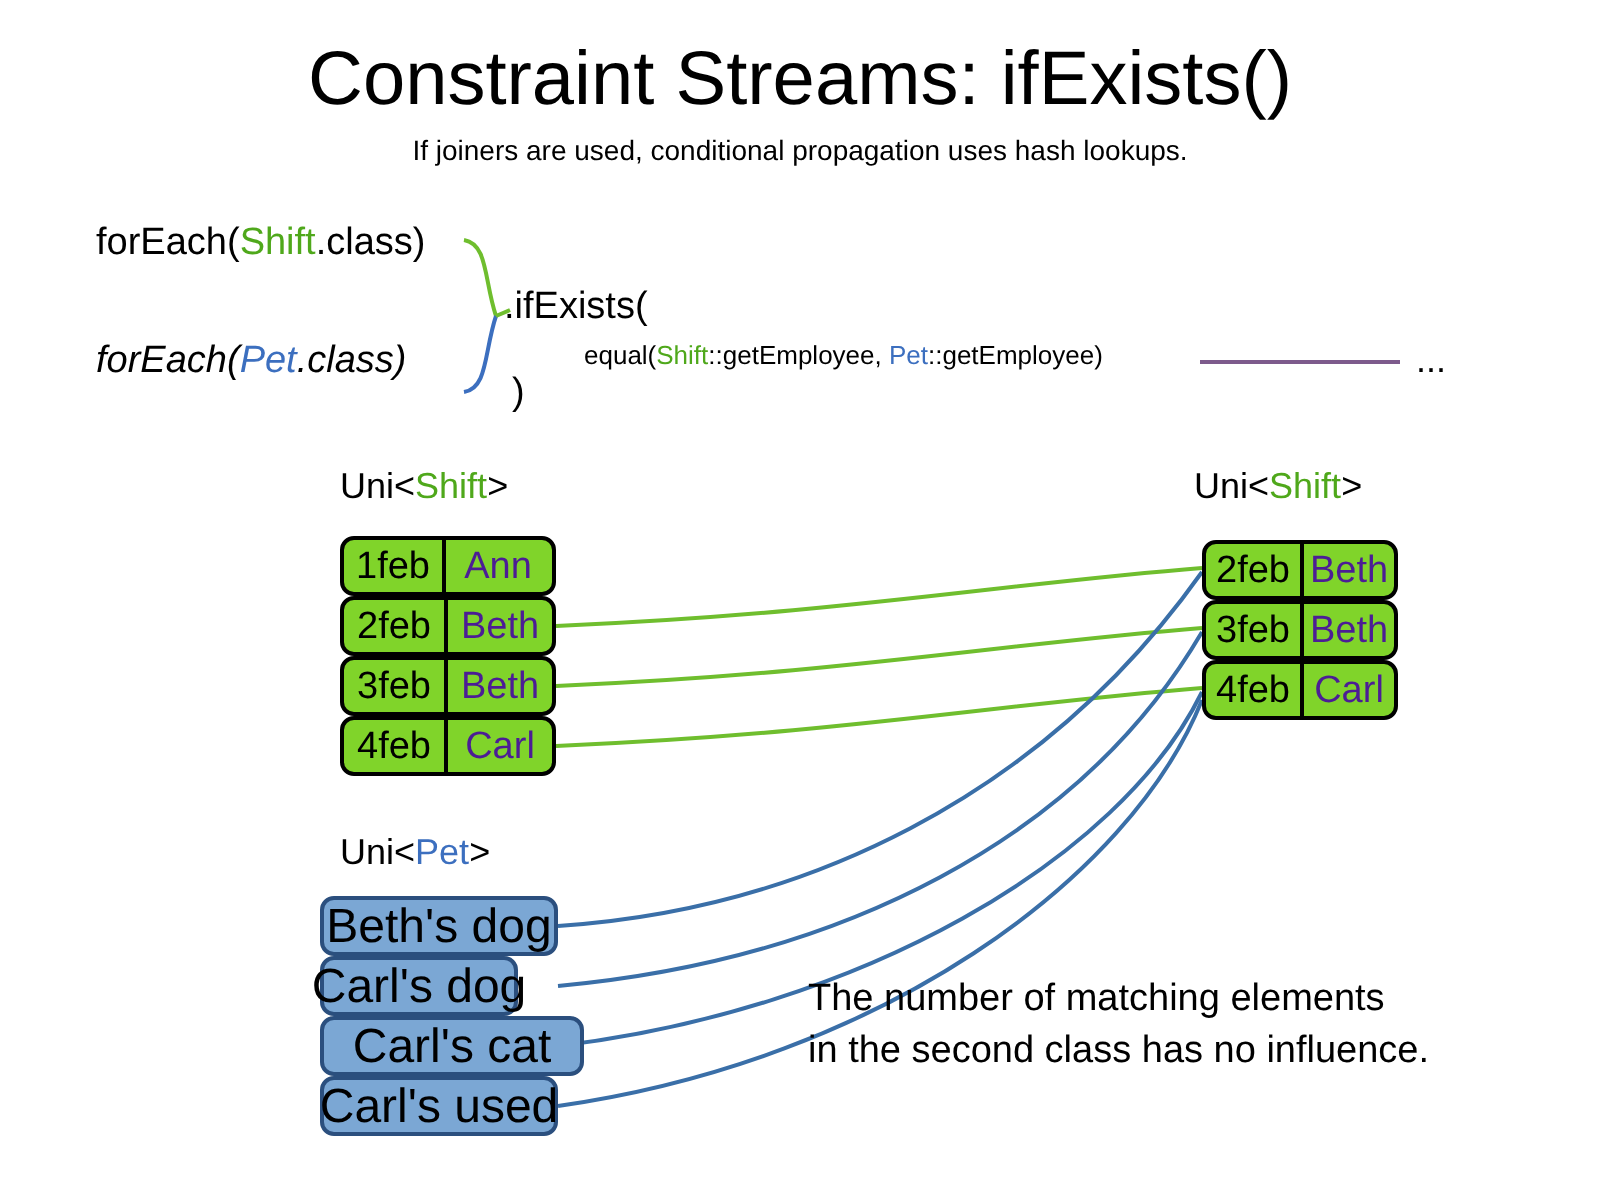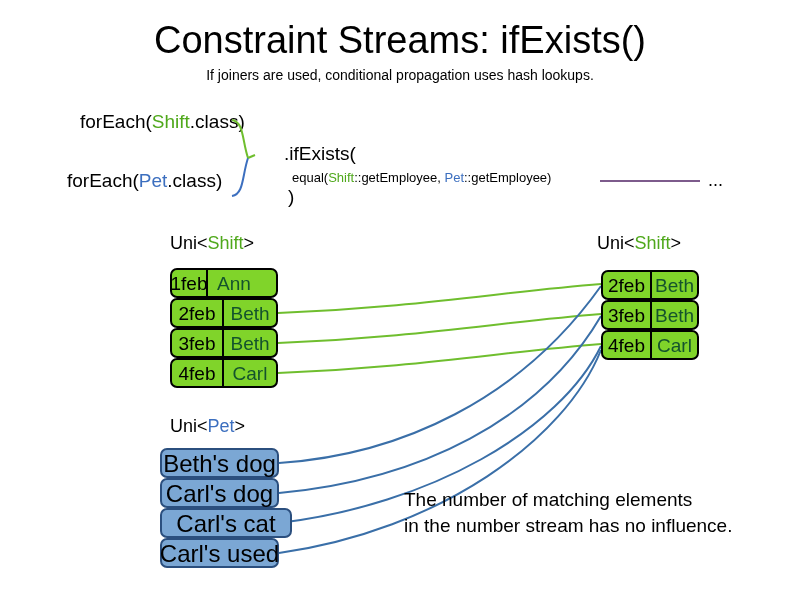--- a/index.html
+++ b/index.html
@@ -42,24 +42,23 @@
     line-height: 18px;
     color: #000000;
   }
   
   .code-line {
     position: absolute;
     font-size: 19px;
     line-height: 22px;
     white-space: nowrap;
     color: #000000;
-    margin-left: 32px;
   }
   #for-each-shift { left: 48px; top: 111px; }
-  #for-each-pet   { left: 35px; top: 170px; }
+  #for-each-pet   { left: 48px; top: 170px; font-style: italic; }
   #if-exists      { left: 252px; top: 143px; }
   #close-paren    { left: 256px; top: 186px; }
   #equal-line {
     position: absolute;
     left: 292px; top: 170px;
     font-size: 13px;
     line-height: 16px;
     white-space: nowrap;
     color: #000000;
   }
@@ -110,21 +109,21 @@
     font-size: 19px;
     line-height: 19px;
     white-space: nowrap;
   }
   .fact-green .cell-date {
     color: #000000;
     border-right: 2px solid #000000;
     border-radius: 5px 0 0 5px;
   }
   .fact-green .cell-name {
-    color: #14532d;
+    color: #4c1d95;
   }
   .fact-blue {
     background: #7BA7D4;
     border: 2px solid #2B4F7E;
     align-items: center;
     justify-content: center;
   }
   .fact-blue .cell {
     display: flex;
     align-items: center;
@@ -208,21 +207,21 @@
     </g>
   </svg>
 
   <svg id="brace" style="position:absolute;left:228px;top:114px;width:40px;height:88px;" viewBox="0 0 40 88">
     <path d="M4,6 C 16,8 14,26 20,44" fill="none" stroke="#6FBE2E" stroke-width="2"></path>
     <path d="M20,44 C 14,62 16,80 4,82" fill="none" stroke="#3C6FBF" stroke-width="2"></path>
     <path d="M20,44 L 27,41" fill="none" stroke="#6FBE2E" stroke-width="2"></path>
   </svg>
 
   <div class="fact-row fact-green" style="left:170px; top:268px; width:108px; height:30px;">
-    <div class="cell cell-date" style="width:36px;">1feb</div>
+    <div class="cell cell-date" style="width:51px;">1feb</div>
     <div class="cell cell-name" style="width:52px;">Ann</div>
   </div>
   <div class="fact-row fact-green" style="left:170px; top:298px; width:108px; height:30px;">
     <div class="cell cell-date" style="width:52px;">2feb</div>
     <div class="cell cell-name" style="width:52px;">Beth</div>
   </div>
   <div class="fact-row fact-green" style="left:170px; top:328px; width:108px; height:30px;">
     <div class="cell cell-date" style="width:52px;">3feb</div>
     <div class="cell cell-name" style="width:52px;">Beth</div>
   </div>
@@ -240,28 +239,28 @@
     <div class="cell cell-name" style="width:45px;">Beth</div>
   </div>
   <div class="fact-row fact-green" style="left:601px; top:330px; width:98px; height:30px;">
     <div class="cell cell-date" style="width:49px;">4feb</div>
     <div class="cell cell-name" style="width:45px;">Carl</div>
   </div>
 
   <div class="fact-row fact-blue" style="left:160px; top:448px; width:119px; height:30px;">
     <div class="cell">Beth's dog</div>
   </div>
-  <div class="fact-row fact-blue" style="left:160px; top:478px; width:119px; height:30px;">
+  <div class="fact-row fact-blue" style="left:160px; top:478px; width:99px; height:30px;">
     <div class="cell">Carl's dog</div>
   </div>
   <div class="fact-row fact-blue" style="left:160px; top:508px; width:132px; height:30px;">
     <div class="cell">Carl's cat</div>
   </div>
   <div class="fact-row fact-blue" style="left:160px; top:538px; width:119px; height:30px;">
     <div class="cell">Carl's used</div>
   </div>
 
   <div id="annotation">
     <div>The number of matching elements</div>
-    <div>in the number stream has no influence.</div>
+    <div>in the second class has no influence.</div>
   </div>
 
 </div>
 
 </body></html>

